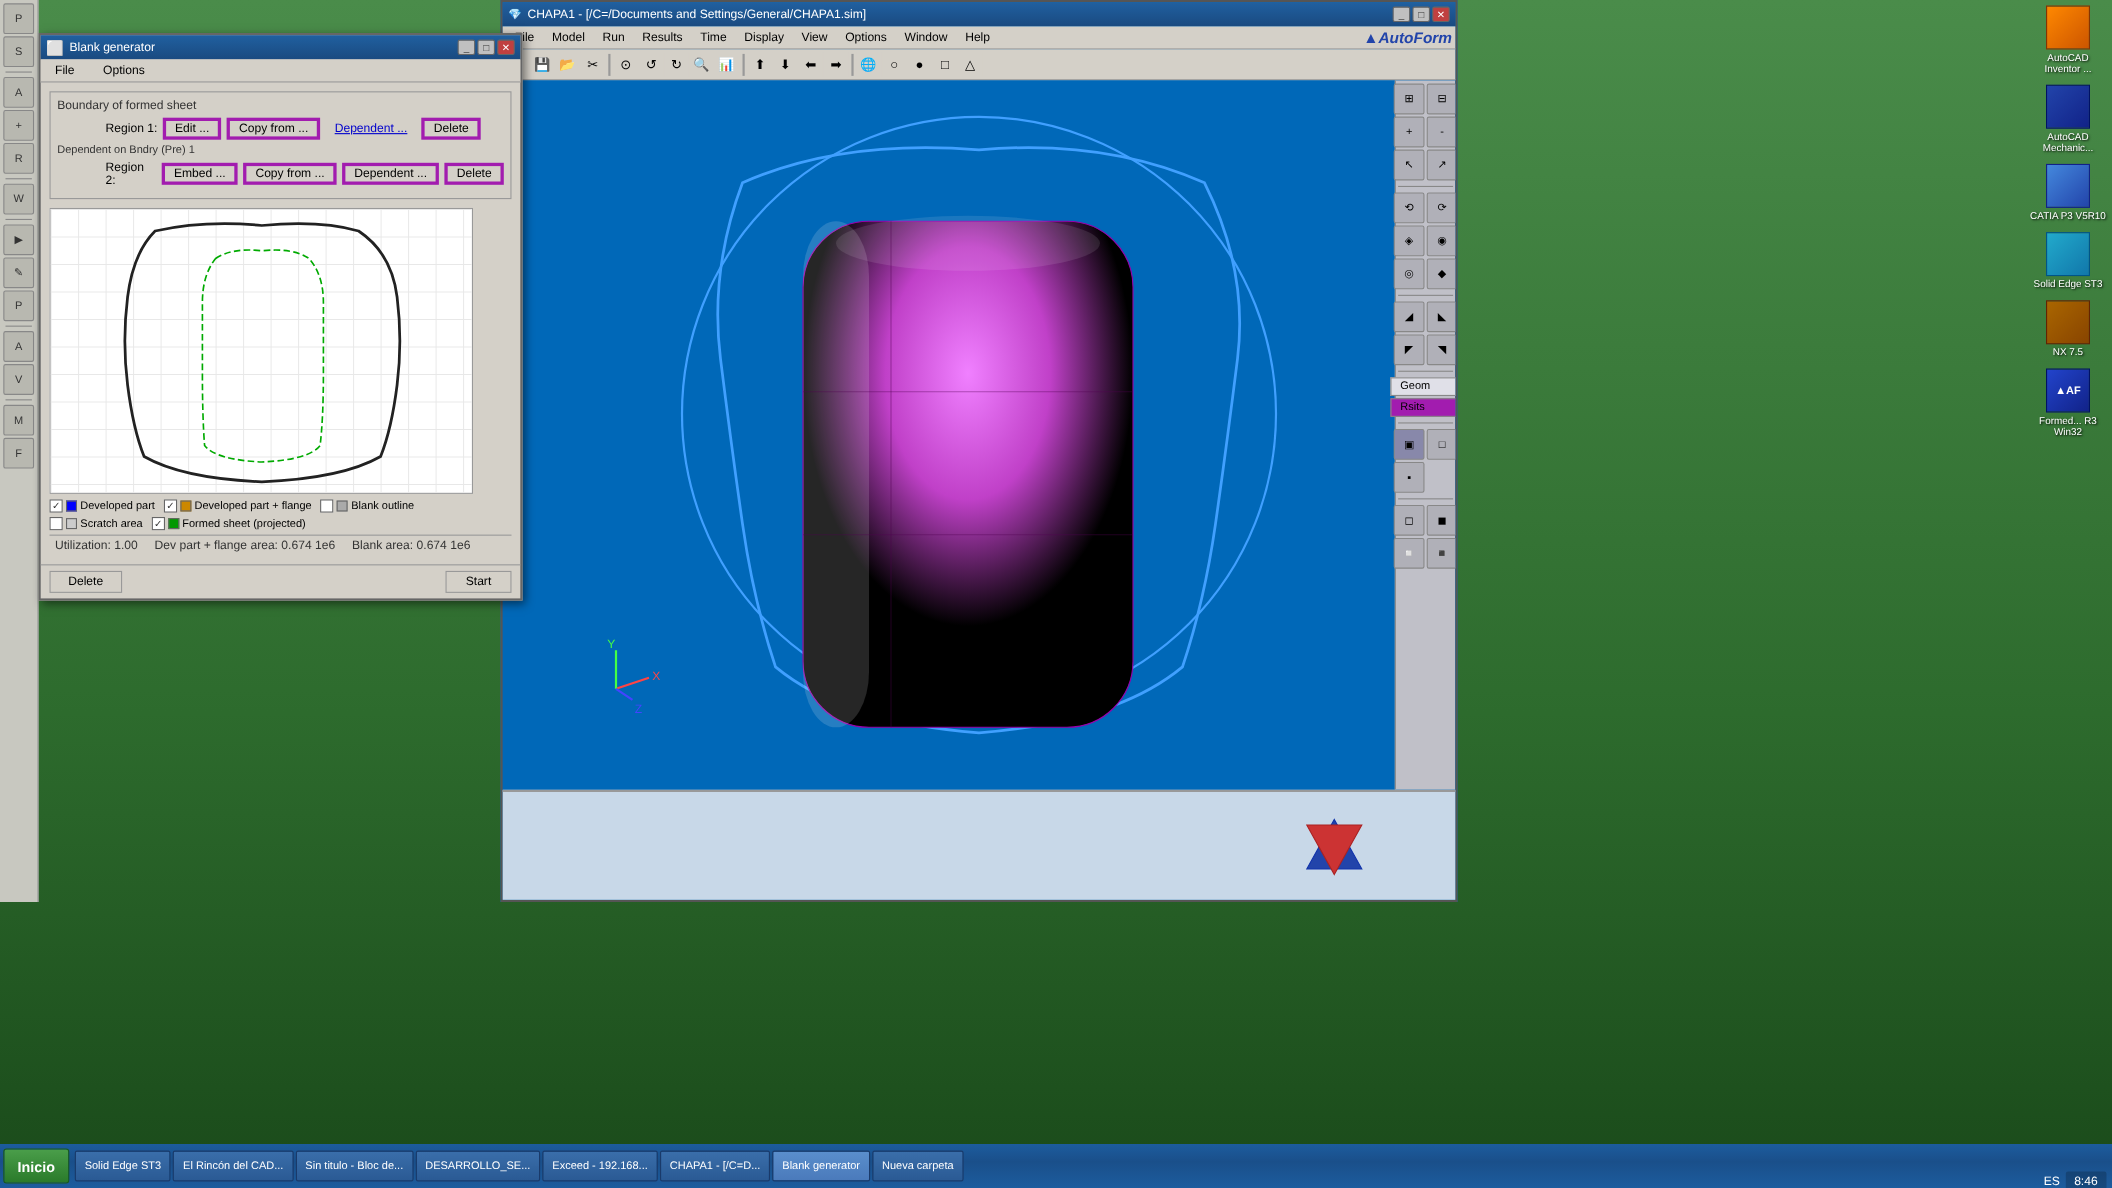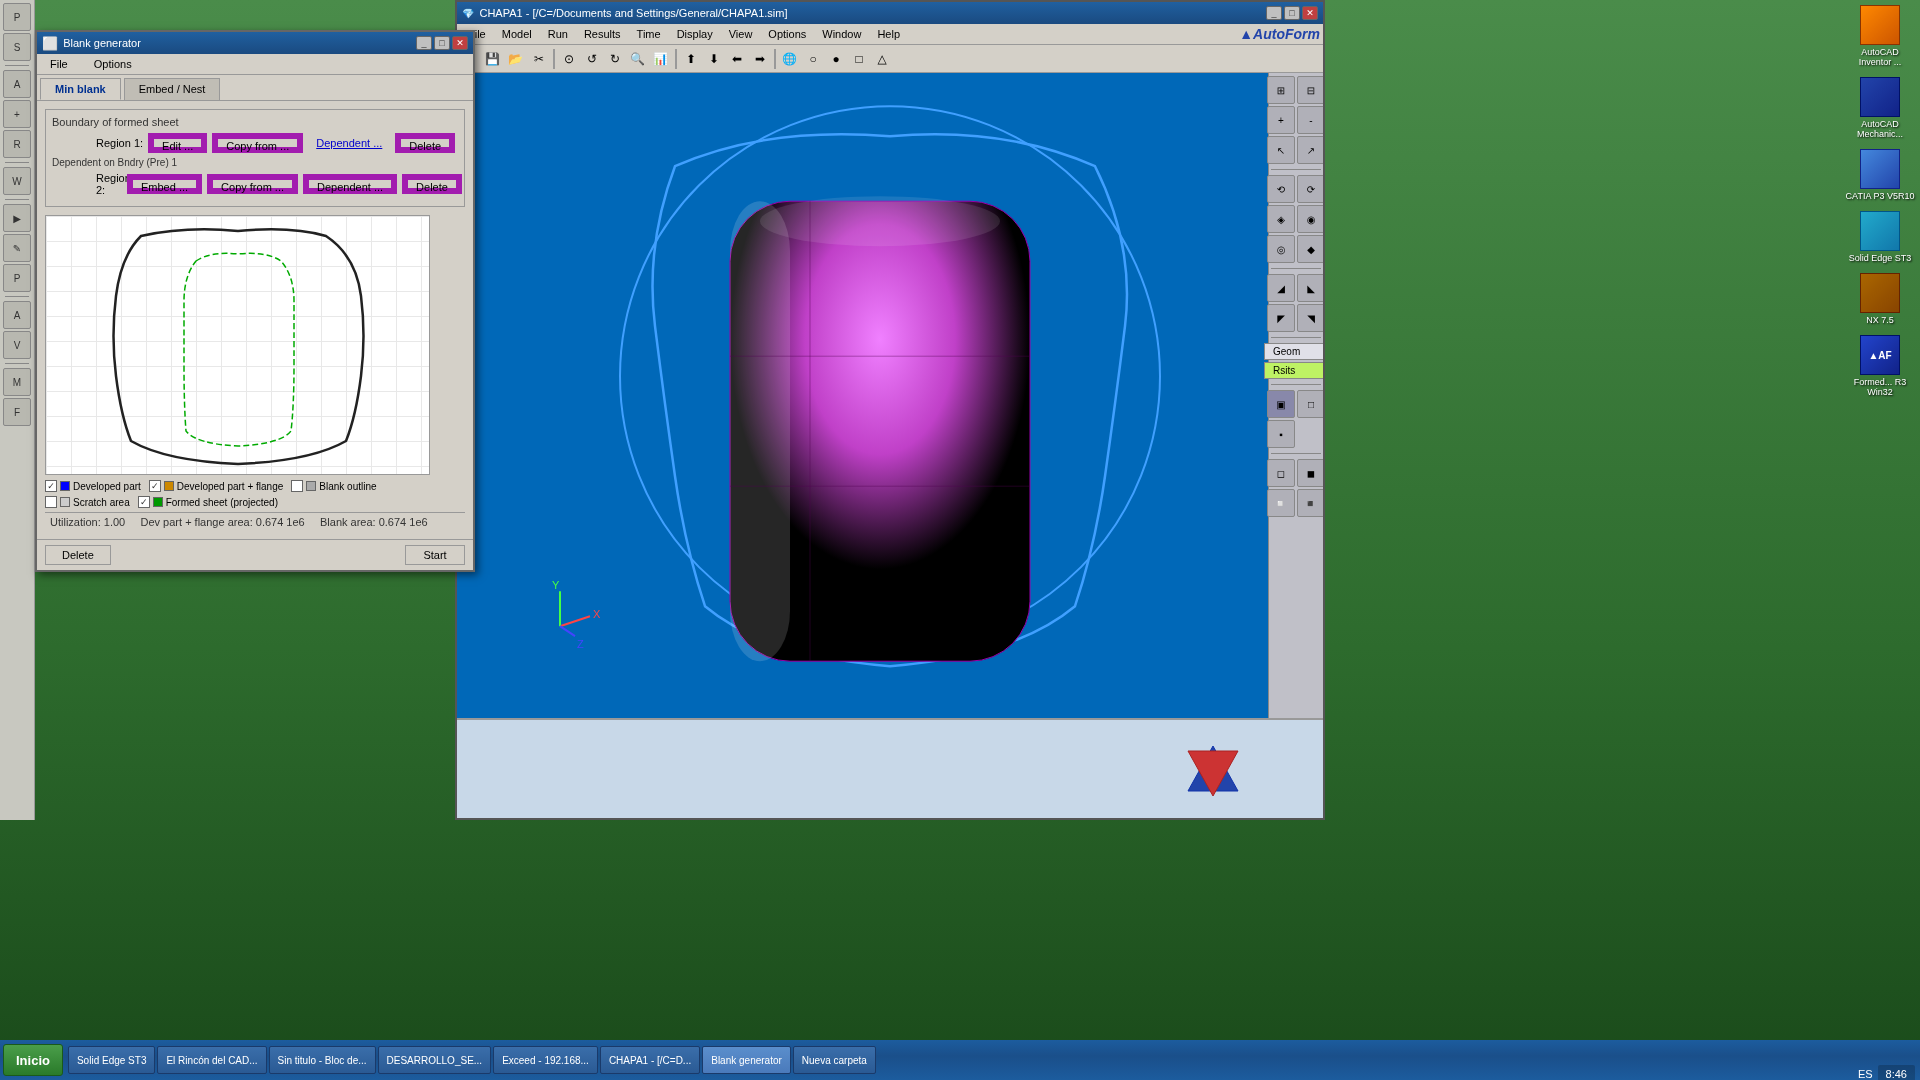--- a/index.html
+++ b/index.html
@@ -213,21 +213,21 @@
       border-radius: 2px;
       display: flex;
       align-items: center;
       justify-content: center;
       font-size: 10px;
       cursor: pointer;
     }
 
     .panel-tab {
       padding: 2px 8px;
-      background: #bef264;
+      background: #a21caf;
       border: 1px solid #888;
       font-size: 10px;
       cursor: pointer;
     }
 
     .panel-tab.active {
       background: #e0e0e8;
     }
 
     
@@ -337,21 +337,21 @@
       height: 20px;
       min-width: 120px;
       display: flex;
       align-items: center;
       justify-content: space-between;
       cursor: pointer;
     }
 
     .small-btn {
       background: #d4d0c8;
-      border: 6px solid #a21caf;
+      border: 3px solid #a21caf;
       padding: 1px 8px;
       font-size: 11px;
       height: 20px;
       cursor: pointer;
       white-space: nowrap;
     }
 
     .small-btn.link {
       color: #0000cc;
       text-decoration: underline;
@@ -735,24 +735,20 @@
       <div class="title-btn">□</div>
       <div class="title-btn close-btn">✕</div>
     </div>
   </div>
 
   <div class="blank-gen-menubar">
     <span class="menu-item">File</span>
     <span class="menu-item">Options</span>
   </div>
 
-  <div class="blank-gen-tabs">
-    <div class="blank-gen-tab active">Min blank</div>
-    <div class="blank-gen-tab">Embed / Nest</div>
-  </div>
 
   <div class="blank-gen-body">
 
 
     <div class="section-box">
       <div class="section-title">Boundary of formed sheet</div>
       <div class="field-row">
         <span class="field-label">Region 1:</span>
         <button class="small-btn">Edit ...</button>
         <button class="small-btn">Copy from ...</button>

